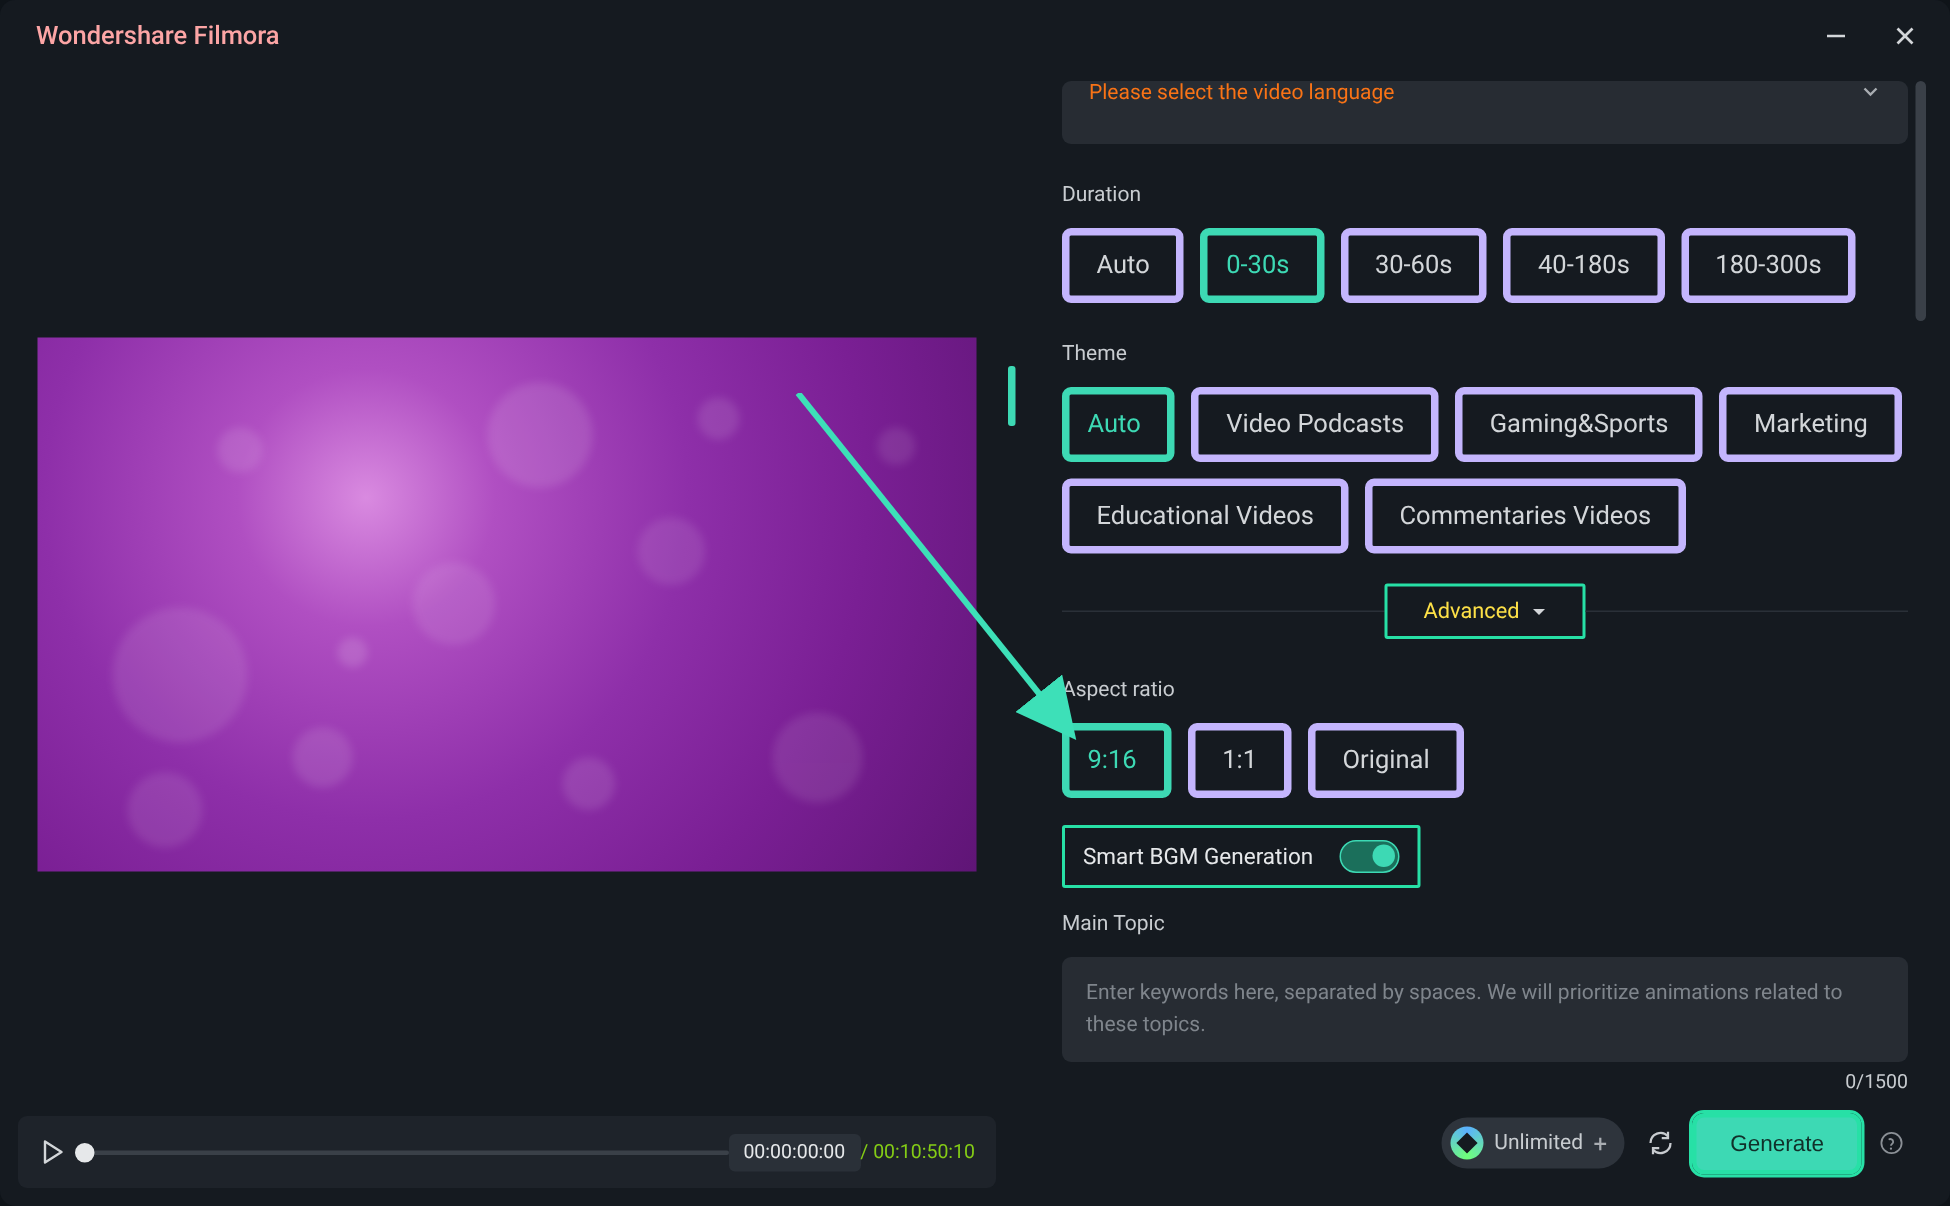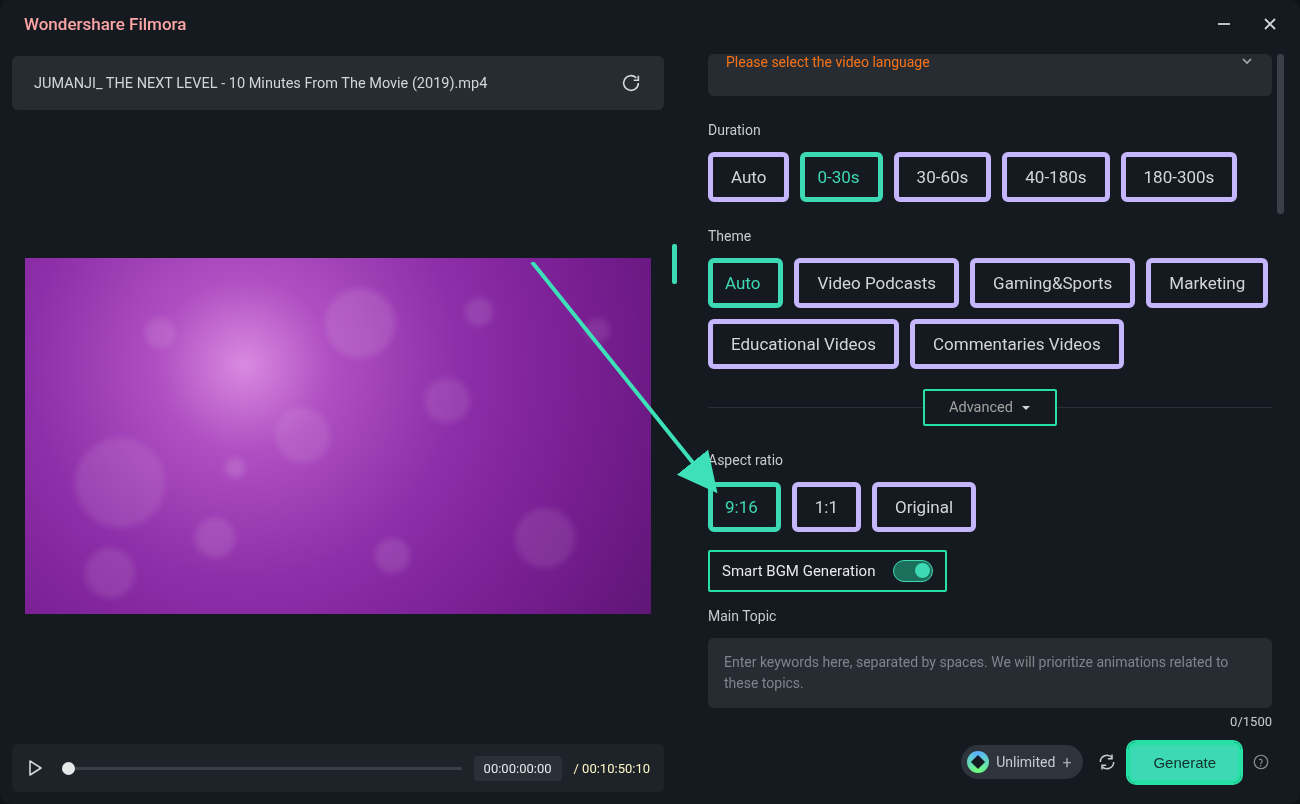--- a/index.html
+++ b/index.html
@@ -77,21 +77,20 @@
     margin-top: 30px;
   }
   .bokeh { position:absolute; border-radius:50%; background: rgba(255,255,255,0.28); filter: blur(3px); }
   .player {
     background: #1e232a;
     border-radius: 6px;
     height: 48px;
     display: flex;
     align-items: center;
     padding: 0 14px;
-    gap: 12px;
     margin-top: 12px;
   }
   .play-icon { width:18px; height:18px; cursor:pointer; margin-right:6px;}
   .seek {
     flex:1;
     display:flex;
     align-items:center;
     position:relative;
     height: 22px;
   }
@@ -110,21 +109,21 @@
     border: 2px solid #e6e8ea;
   }
   .timebox {
     background: #2a3038;
     border-radius: 4px;
     padding: 5px 10px;
     font-size: 13px;
     color: #e6e8ea;
     font-variant-numeric: tabular-nums;
   }
-  .totaltime { font-size: 13px; color: #fef9c3; font-variant-numeric: tabular-nums;}
+  .totaltime { font-size: 13px; color: #84cc16; font-variant-numeric: tabular-nums;}
   .right {
     flex: 1;
     display: flex;
     flex-direction: column;
     position: relative;
     min-width: 0;
   }
   .right-scroll {
     flex:1;
     overflow-y: auto;
@@ -180,21 +179,21 @@
   .adv-btn {
     display:flex;
     align-items:center;
     gap: 8px;
     padding: 8px 24px;
     margin: 0 0;
     border: 2.5px solid #27e0a6;
     border-radius: 2px;
     cursor: pointer;
     font-size: 14.5px;
-    color: #a3a3a3;
+    color: #fde047;
   }
   .bgm-row {
     display:flex;
     align-items:center;
     gap: 18px;
     padding: 8px 12px;
     border: 2.5px solid #27e0a6;
     border-radius: 2px;
     width: fit-content;
     margin-top: 18px;
@@ -297,29 +296,20 @@
             <line x1="3" y1="3" x2="13" y2="13" stroke="#d3d6d9" stroke-width="1.8"></line>
             <line x1="13" y1="3" x2="3" y2="13" stroke="#d3d6d9" stroke-width="1.8"></line>
           </svg>
       </div>
     </div>
   </div>
 
   <div class="content">
 
     <div class="left">
-      <div class="filebar">
-        <div class="fname">JUMANJI_ THE NEXT LEVEL - 10 Minutes From The Movie (2019).mp4</div>
-        <div class="reload-icon">
-          <svg width="22" height="22" viewBox="0 0 24 24" fill="none">
-              <path d="M20 12a8 8 0 1 1-2.34-5.66" stroke="#d3d6d9" stroke-width="1.8"></path>
-              <path d="M20 4v5h-5" stroke="#d3d6d9" stroke-width="1.8"></path>
-            </svg>
-        </div>
-      </div>
 
       <div class="video-area">
         <div class="video-frame">
           <div class="bokeh" style="width:90px;height:90px;left:50px;top:180px;opacity:.35"></div>
           <div class="bokeh" style="width:40px;height:40px;left:170px;top:260px;opacity:.4"></div>
           <div class="bokeh" style="width:70px;height:70px;left:300px;top:30px;opacity:.4"></div>
           <div class="bokeh" style="width:55px;height:55px;left:250px;top:150px;opacity:.35"></div>
           <div class="bokeh" style="width:30px;height:30px;left:120px;top:60px;opacity:.4"></div>
           <div class="bokeh" style="width:45px;height:45px;left:400px;top:120px;opacity:.35"></div>
           <div class="bokeh" style="width:60px;height:60px;left:490px;top:250px;opacity:.35"></div>

